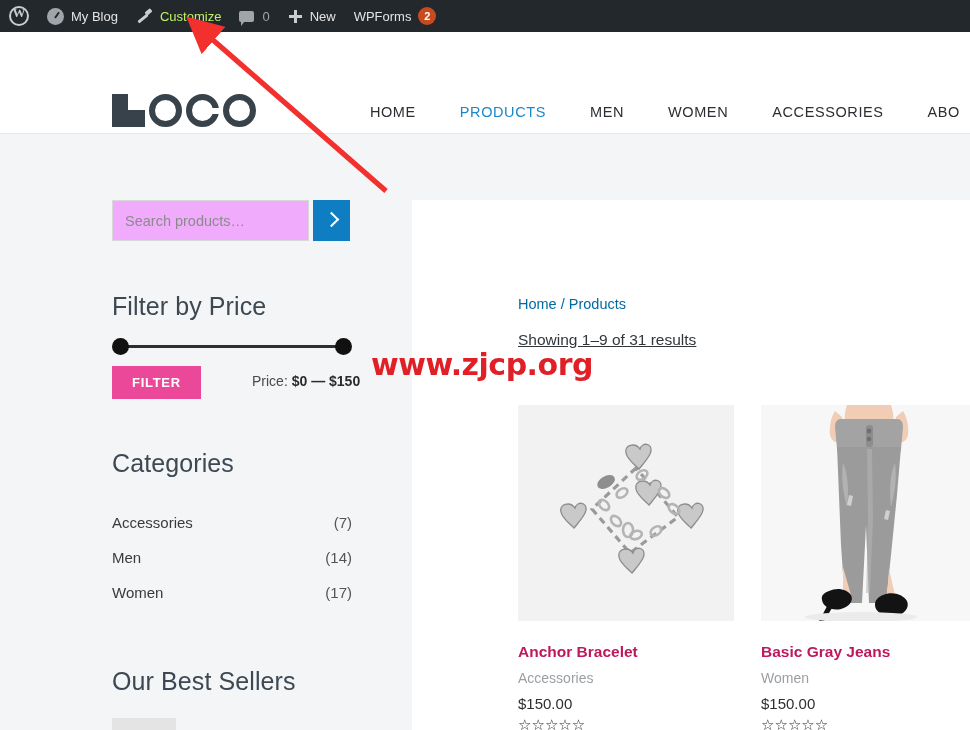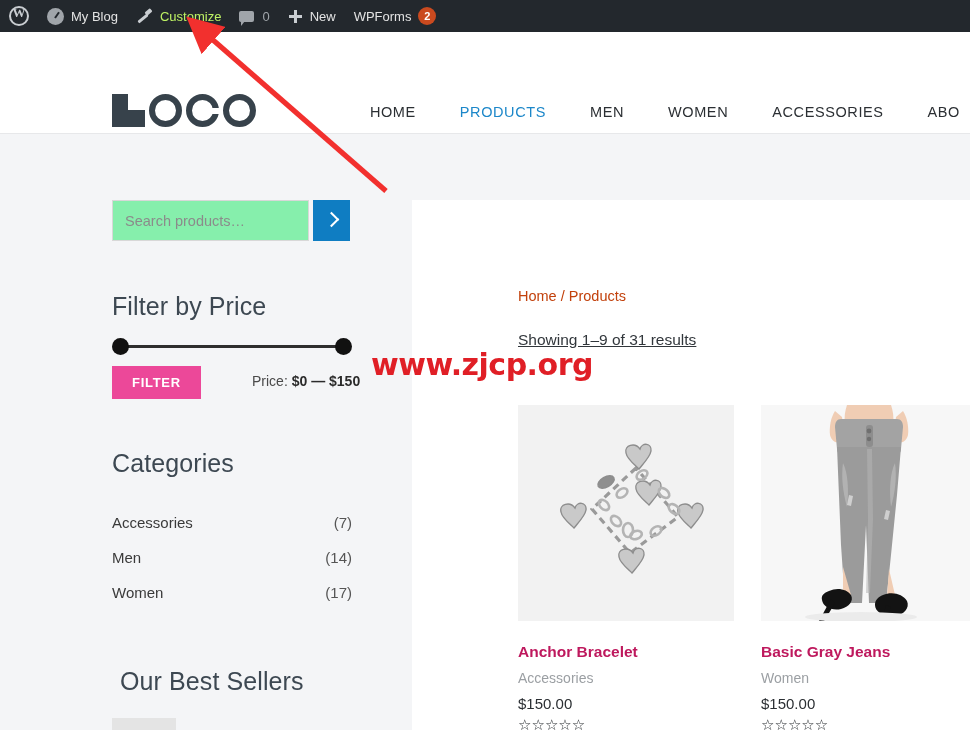--- a/index.html
+++ b/index.html
@@ -107,42 +107,42 @@
     position:absolute; left:112px; top:200px; width:240px;
   }
   .content-panel{
     position:absolute; left:412px; top:200px; width:558px; height:530px;
     background:#ffffff;
   }
 
   
   .searchrow{ display:flex; align-items:stretch; height:41px; }
   .searchrow input{
-    width:197px; height:41px; border:1px solid #d8d8d8; background:#86efac;
+    width:197px; height:41px; border:1px solid #d8d8d8; background:#f0abfc;
     padding:0 12px; font-size:14.5px; color:#444;
     font-family:"Liberation Sans", sans-serif; outline:none;
   }
   .searchrow input::placeholder{ color:#8b8b8b; }
   .searchbtn{
     width:37px;height:41px; background:#0f7dc2; border:none; margin-left:4px;
     color:#fff; cursor:pointer; position:relative;
   }
   .searchbtn::after{
     content:""; position:absolute; left:13px; top:14px;
     width:9px;height:9px; border-top:2.5px solid #fff; border-right:2.5px solid #fff;
     transform:rotate(45deg);
   }
 
   .widget-title{
     font-size:25px; color:#3d4852; font-weight:normal;
     margin:0; letter-spacing:.1px;
   }
   .wt-price{ position:absolute; top:92px; left:0; }
   .wt-cats { position:absolute; top:249px; left:0; }
-  .wt-best { position:absolute; top:467px; left:8px; }
+  .wt-best { position:absolute; top:467px; left:0; }
 
   .slider-wrap{ position:absolute; top:136px; left:0; width:240px; height:20px; }
   .slider-track{
     position:absolute; left:8px; top:9px; width:224px; height:3px; background:#2e2e2e;
   }
   .slider-handle{
     position:absolute; top:2px; width:17px;height:17px;border-radius:50%;background:#111;
   }
   .sh-left{ left:0px; }
   .sh-right{ left:223px; }
@@ -165,21 +165,21 @@
     font-size:15px; color:#3a3a3a; padding:9px 0; cursor:pointer;
   }
   .catrow .cnt{ color:#555; }
 
   .best-thumb{
     position:absolute; top:518px; left:0; width:64px;height:64px; background:#e4e4e4;
   }
 
   
   .breadcrumb{
-    position:absolute; left:106px; top:88px; font-size:14.5px; color:#c2410c;
+    position:absolute; left:106px; top:96px; font-size:14.5px; color:#0369a1;
   }
   .breadcrumb span{ cursor:pointer; }
   .results{
     position:absolute; left:106px; top:131px; font-size:15.5px; color:#31363b;text-decoration:underline;
   }
 
   .product-grid{
     position:absolute; left:106px; top:205px; display:flex; gap:27px;
   }
   .product{ width:216px; }

